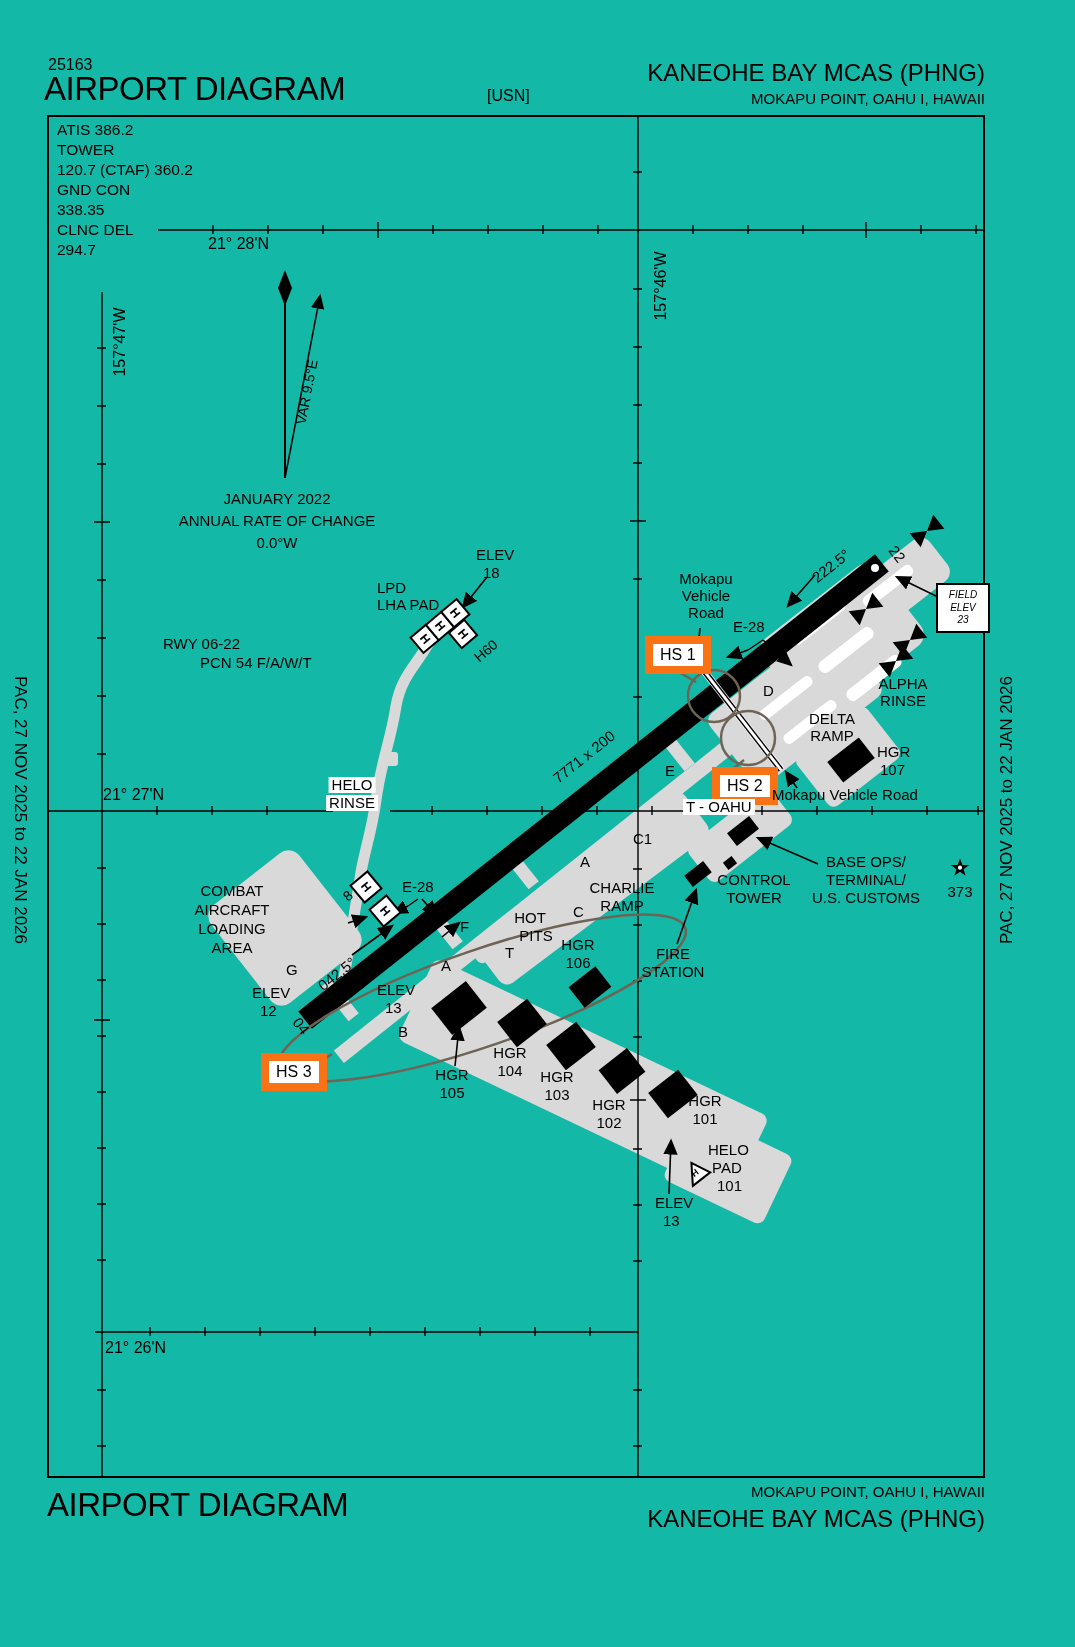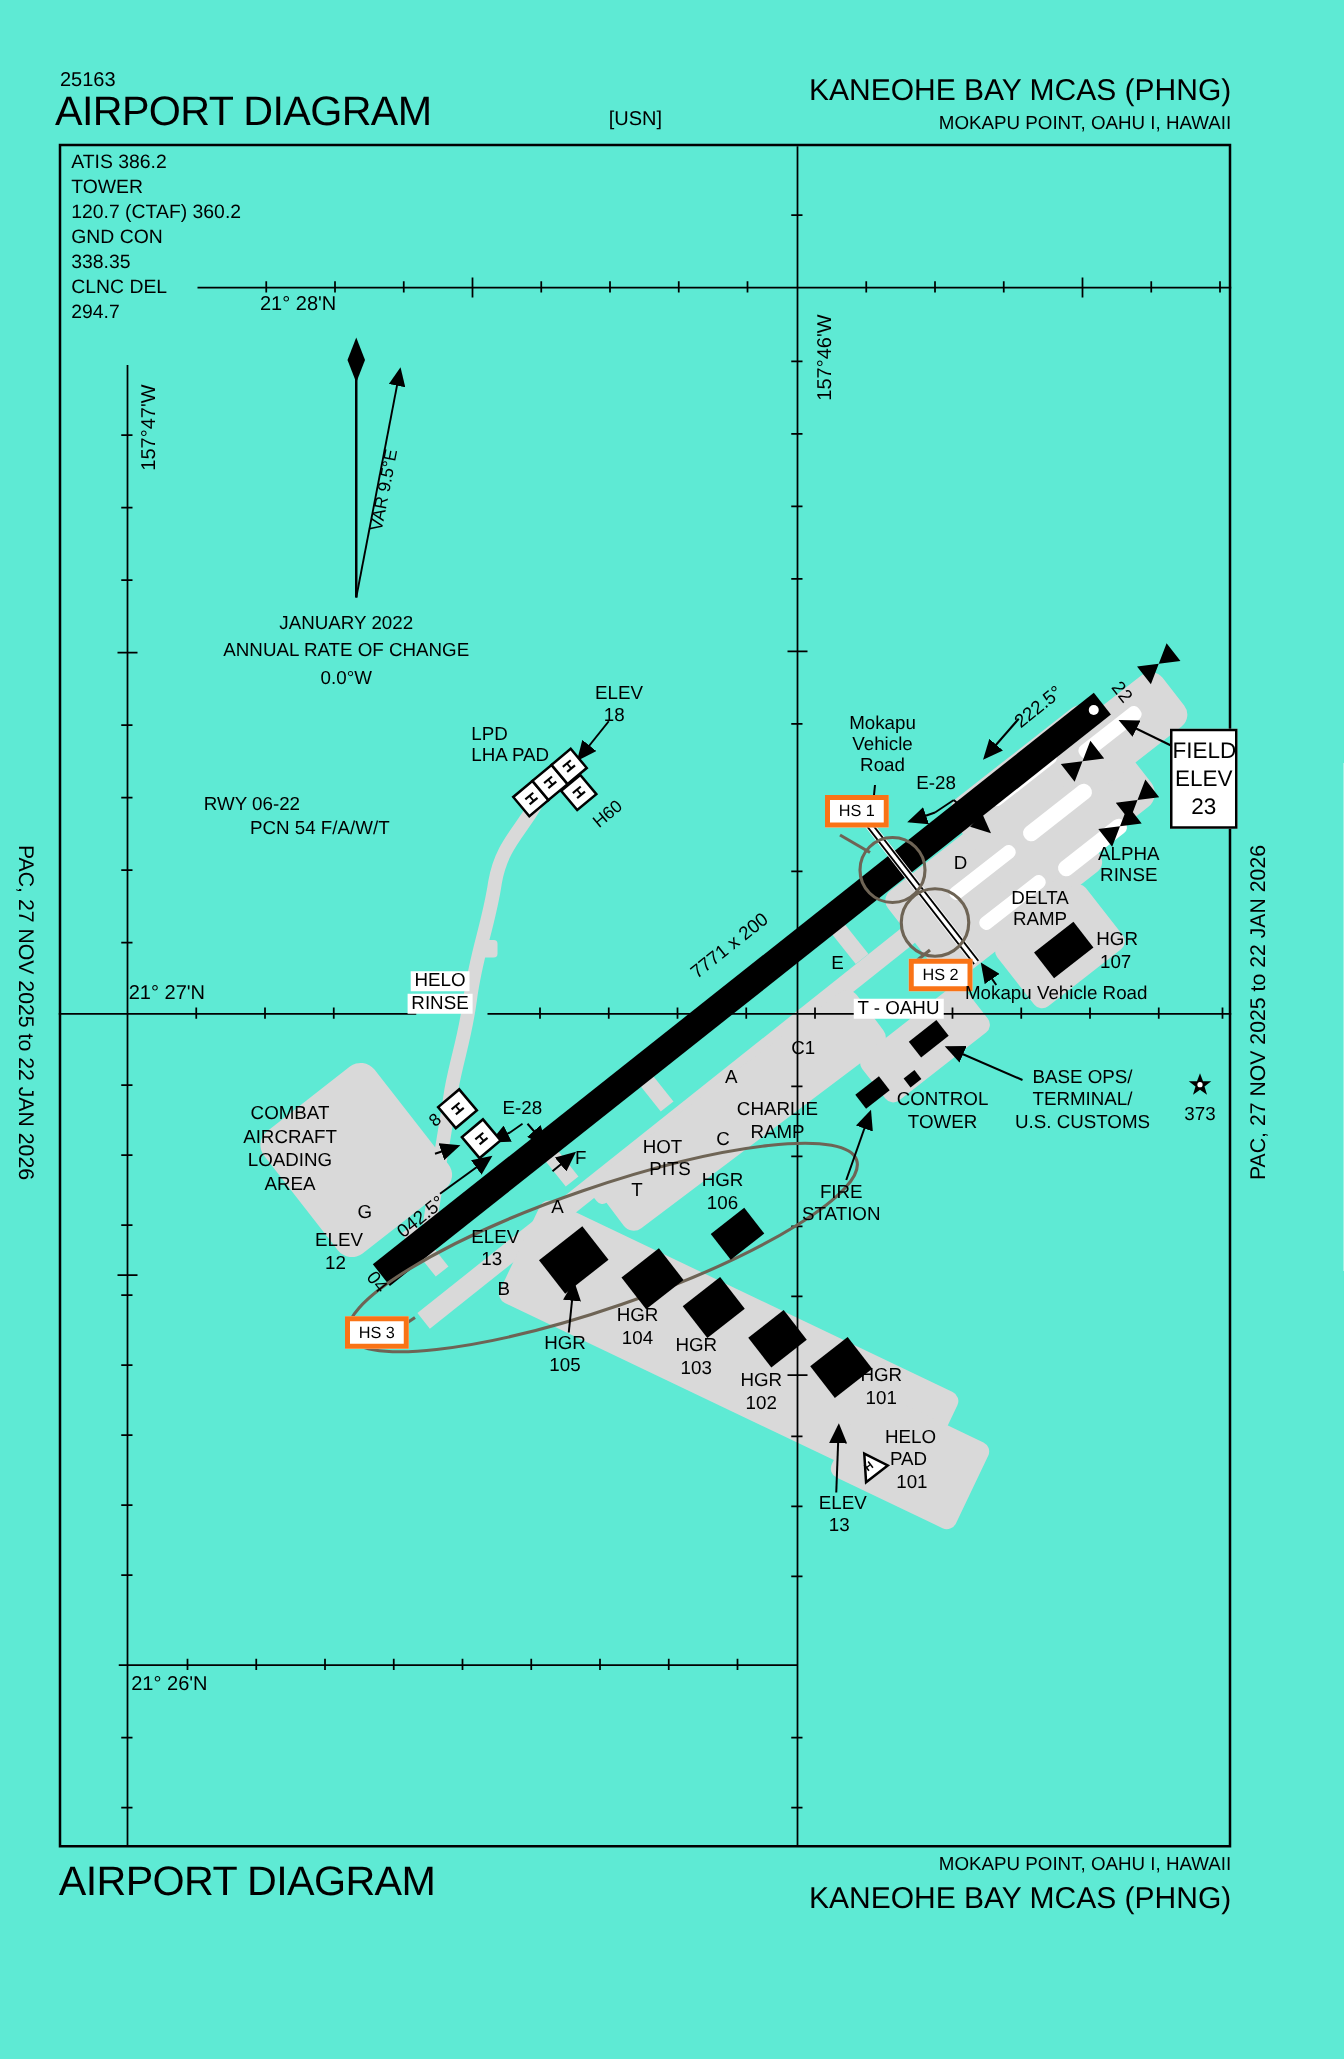--- a/index.html
+++ b/index.html
@@ -1,30 +1,30 @@
 <!DOCTYPE html>
 <html><head>
 <meta charset="utf-8">
 <style>
   html,body{margin:0;padding:0;background:#fff;}
-  #page{position:relative;width:1075px;height:1647px;background:#5eead4;overflow:hidden;
+  #page{position:relative;width:1075px;height:1647px;background:#14b8a6;overflow:hidden;
         font-family:"Liberation Sans",sans-serif;color:#000;}
   #frame{position:absolute;left:47px;top:115px;width:938px;height:1363px;border:2.5px solid #000;box-sizing:border-box;}
   svg{position:absolute;left:0;top:0;}
   .lbl{position:absolute;font-size:15px;line-height:1.05;white-space:nowrap;color:#000;}
   .s16{font-size:16px;}
   .s14{font-size:14px;}
   .ctr{transform:translateX(-50%);text-align:left;}
   .bg{background:#fff;padding:0 3px;}
   .big{font-size:33px;letter-spacing:-0.5px;}
   .med{font-size:24px;}
-  .hsbox{position:absolute;border:4px solid #f97316;background:#fff;font-size:13px;
-         padding:2px 7px;line-height:1.1;margin-left:15px;}
+  .hsbox{position:absolute;border:8px solid #f97316;background:#fff;font-size:16px;
+         padding:2px 7px;line-height:1.1;}
   .fldbox{position:absolute;border:2px solid #000;background:#fff;width:50px;
-          font-size:18px;text-align:center;line-height:1.25;padding:4px 0;}
+          font-size:10px;text-align:center;line-height:1.25;padding:4px 0;font-style:italic;}
   .hlet{position:absolute;font-size:12px;font-weight:bold;}
 </style>
 </head>
 <body>
 
 <div id="page">
 
 <svg width="1075" height="1647" viewBox="0 0 1075 1647">
   <defs>
     <marker id="ah" markerWidth="11" markerHeight="9" refX="8.5" refY="4.5" orient="auto">

